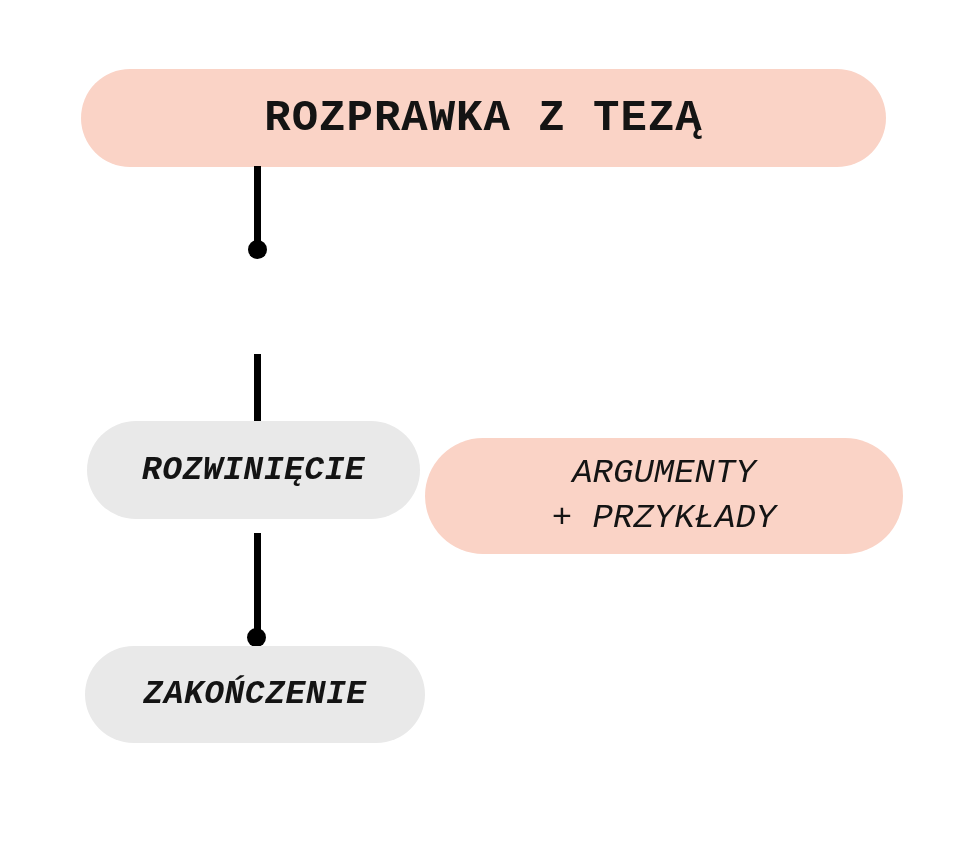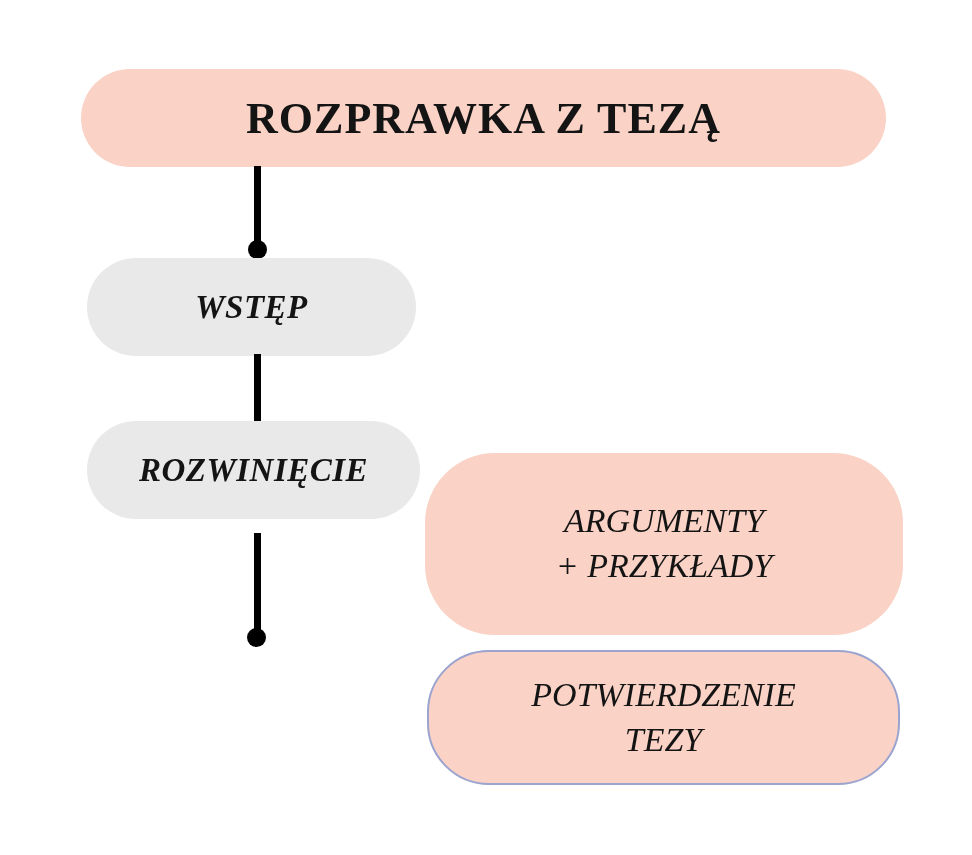--- a/index.html
+++ b/index.html
@@ -5,21 +5,21 @@
   html, body {
     margin: 0;
     padding: 0;
     background: #ffffff;
   }
   .canvas {
     position: relative;
     width: 972px;
     height: 855px;
     background: var(--background, #ffffff);
-    font-family: Liberation Serif, serif;
+    font-family: Liberation Mono, monospace;
     color: var(--text, #141414);
     overflow: hidden;
   }
   .pill {
     position: absolute;
     display: flex;
     align-items: center;
     justify-content: center;
     text-align: center;
     box-sizing: border-box;
@@ -48,21 +48,21 @@
   .stage-3 { left: 85px;  top: 646px; width: 340px; height: 97px; border-radius: 49px; }
 
   .detail-text {
     font-style: italic;
     font-weight: 400;
     font-size: 34px;
     line-height: 1.32;
     white-space: pre-line;
   }
   .detail-1 { left: 426px; top: 257px; width: 478px; height: 94px;  border-radius: 47px; }
-  .detail-2 { left: 425px; top: 453px; width: 478px; height: 182px; border-radius: 70px; }
+  .detail-2 { left: 425px; top: 438px; width: 478px; height: 116px; border-radius: 70px; }
   .detail-3 {
     left: 427px; top: 650px; width: 473px; height: 135px;
     border-radius: 62px;
     border: 2px solid var(--outline, #9ba3cf);
   }
 
   .connector {
     position: absolute;
     left: 254px;
     width: 7px;
@@ -88,36 +88,32 @@
 
 <div class="canvas">
 
   <div class="pill pill-pink title-pill">
     <span class="title-text">ROZPRAWKA Z TEZĄ</span>
   </div>
 
   <div class="connector connector-1"></div>
   <div class="dot dot-1"></div>
 
-  <div class="pill pill-gray stage-1">
-    <span class="stage-text">WSTĘP</span>
-  </div>
 
   <div class="connector connector-2"></div>
   <div class="dot dot-2"></div>
 
   <div class="pill pill-gray stage-2">
     <span class="stage-text">ROZWINIĘCIE</span>
   </div>
   <div class="pill pill-pink detail-2">
     <span class="detail-text">ARGUMENTY
 + PRZYKŁADY</span>
   </div>
 
   <div class="connector connector-3"></div>
   <div class="dot dot-3"></div>
 
-  <div class="pill pill-pink detail-3">
-    <span class="detail-text">POTWIERDZENIE
-TEZY</span>
+  <div class="pill pill-gray stage-3">
+    <span class="stage-text">ZAKOŃCZENIE</span>
   </div>
 
 </div>
 
 </body></html>

